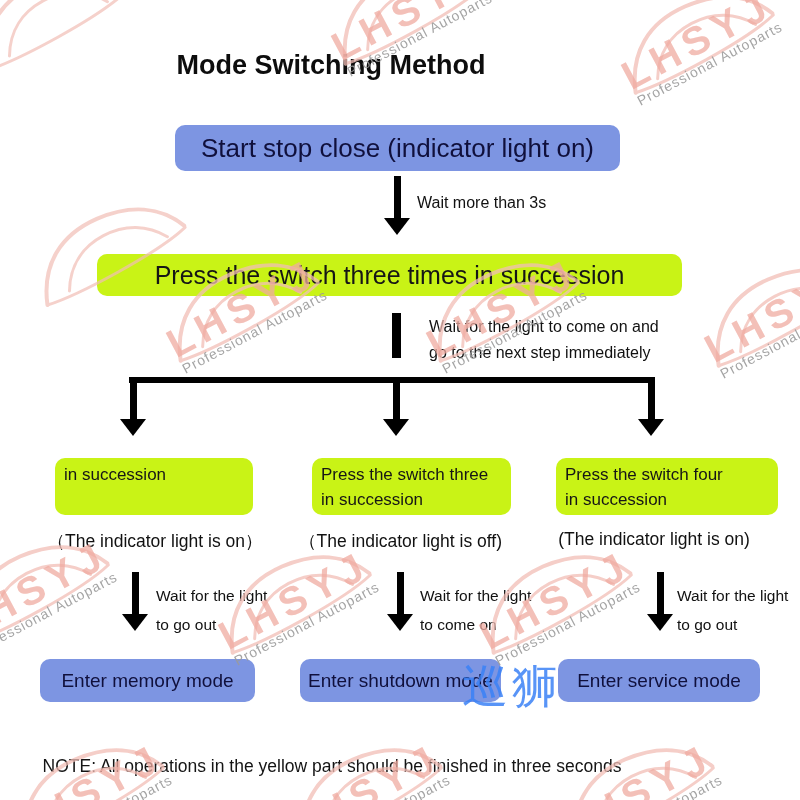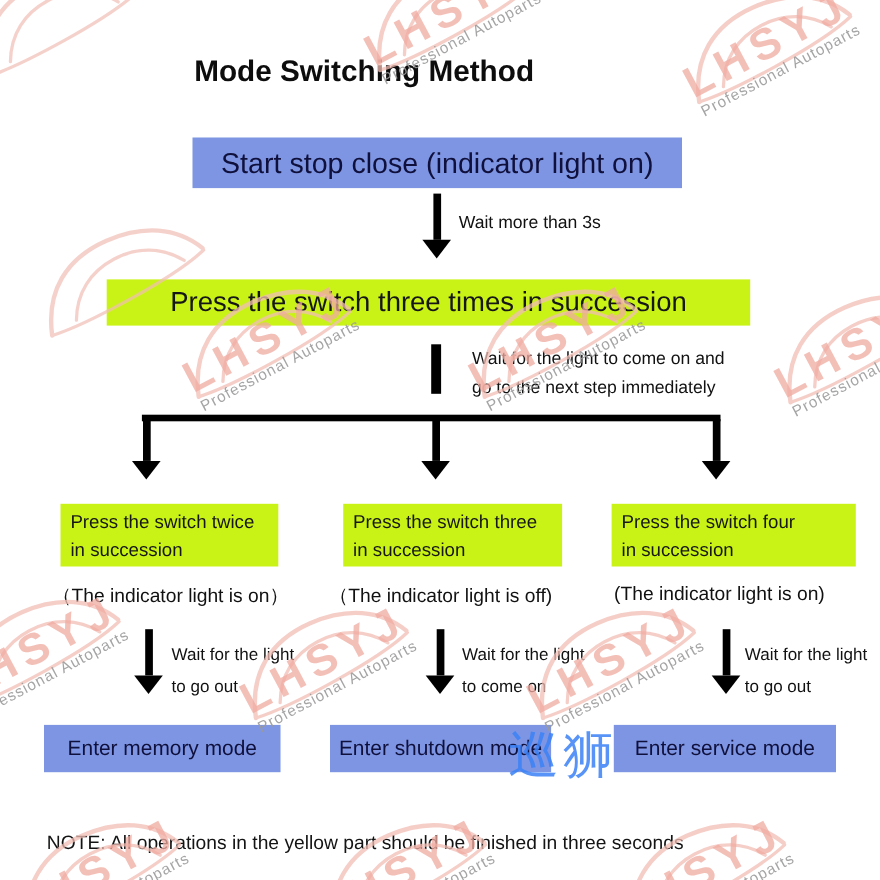--- a/index.html
+++ b/index.html
@@ -3,21 +3,21 @@
 <meta charset="utf-8">
 <style>
   html,body{margin:0;padding:0;}
   body{
     width:800px;height:800px;position:relative;overflow:hidden;
     background:#ffffff;
     font-family:"Liberation Sans","DejaVu Sans",sans-serif;
     color:#111;
   }
   
-  .node{position:absolute;box-sizing:border-box;z-index:1;}
+  .node{position:absolute;box-sizing:border-box;z-index:1;border-radius:10px;}
   .blue{background:#7d95e2;color:#10103c;}
   .yellow{background:#c9f316;color:#161616;}
   .start-node{left:175px;top:125px;width:445px;height:46px;
     font-size:26px;line-height:46px;text-align:center;}
   .main-node{left:97px;top:254px;width:585px;height:42px;
     font-size:25px;line-height:42px;text-align:center;}
   .action-node{top:458px;height:57px;font-size:17px;line-height:25px;
     padding:4px 0 0 9px;}
   .result-node{top:659px;height:43px;font-size:19px;line-height:43px;text-align:center;}
   
@@ -172,21 +172,20 @@
 <div class="varrow" style="left:383px;top:381px;">
   <div class="stem" style="height:38px;"></div>
     <div class="head"></div>
 </div>
 <div class="varrow" style="left:638px;top:381px;">
   <div class="stem" style="height:38px;"></div>
     <div class="head"></div>
 </div>
 
 <div class="node yellow action-node" style="left:55px;width:198px;">
-  <span style="display:block">Press the switch twice</span>
   <span style="display:block">in succession</span>
 </div>
 <div class="node yellow action-node" style="left:300px;width:199px;margin-left:12px;">
   <span style="display:block">Press the switch three</span>
   <span style="display:block">in succession</span>
 </div>
 <div class="node yellow action-node" style="left:556px;width:222px;">
   <span style="display:block">Press the switch four</span>
   <span style="display:block">in succession</span>
 </div>

